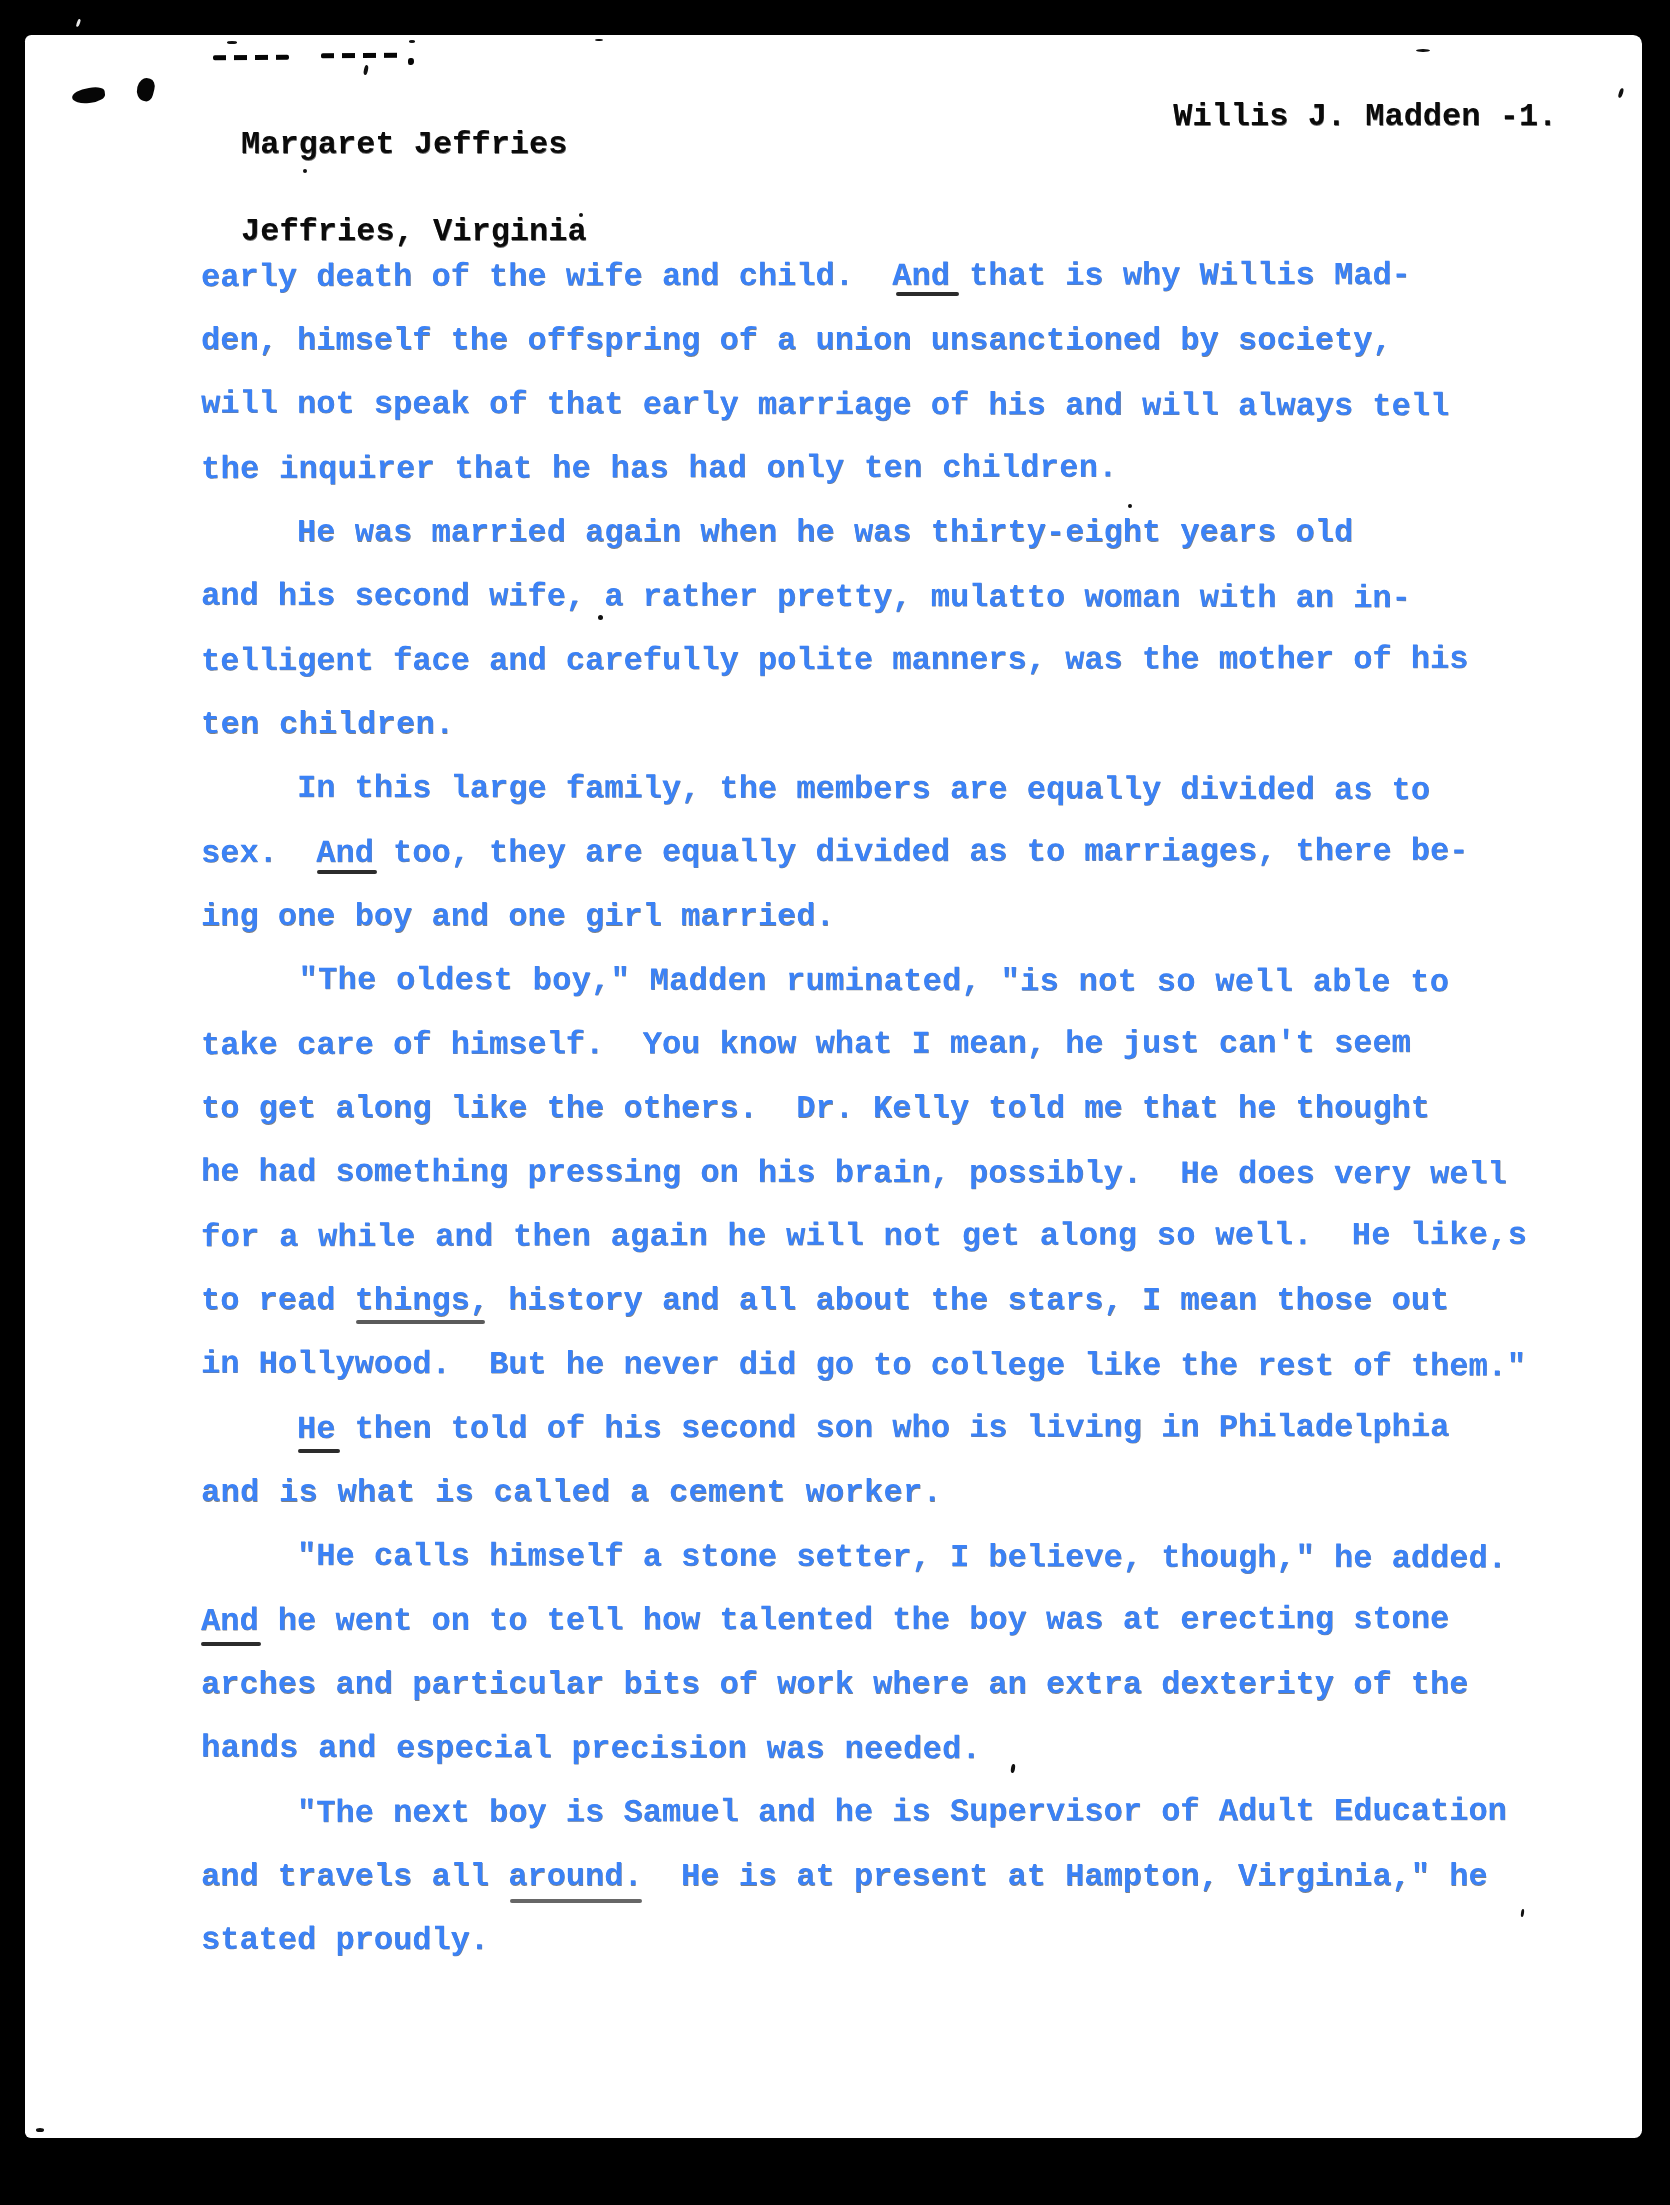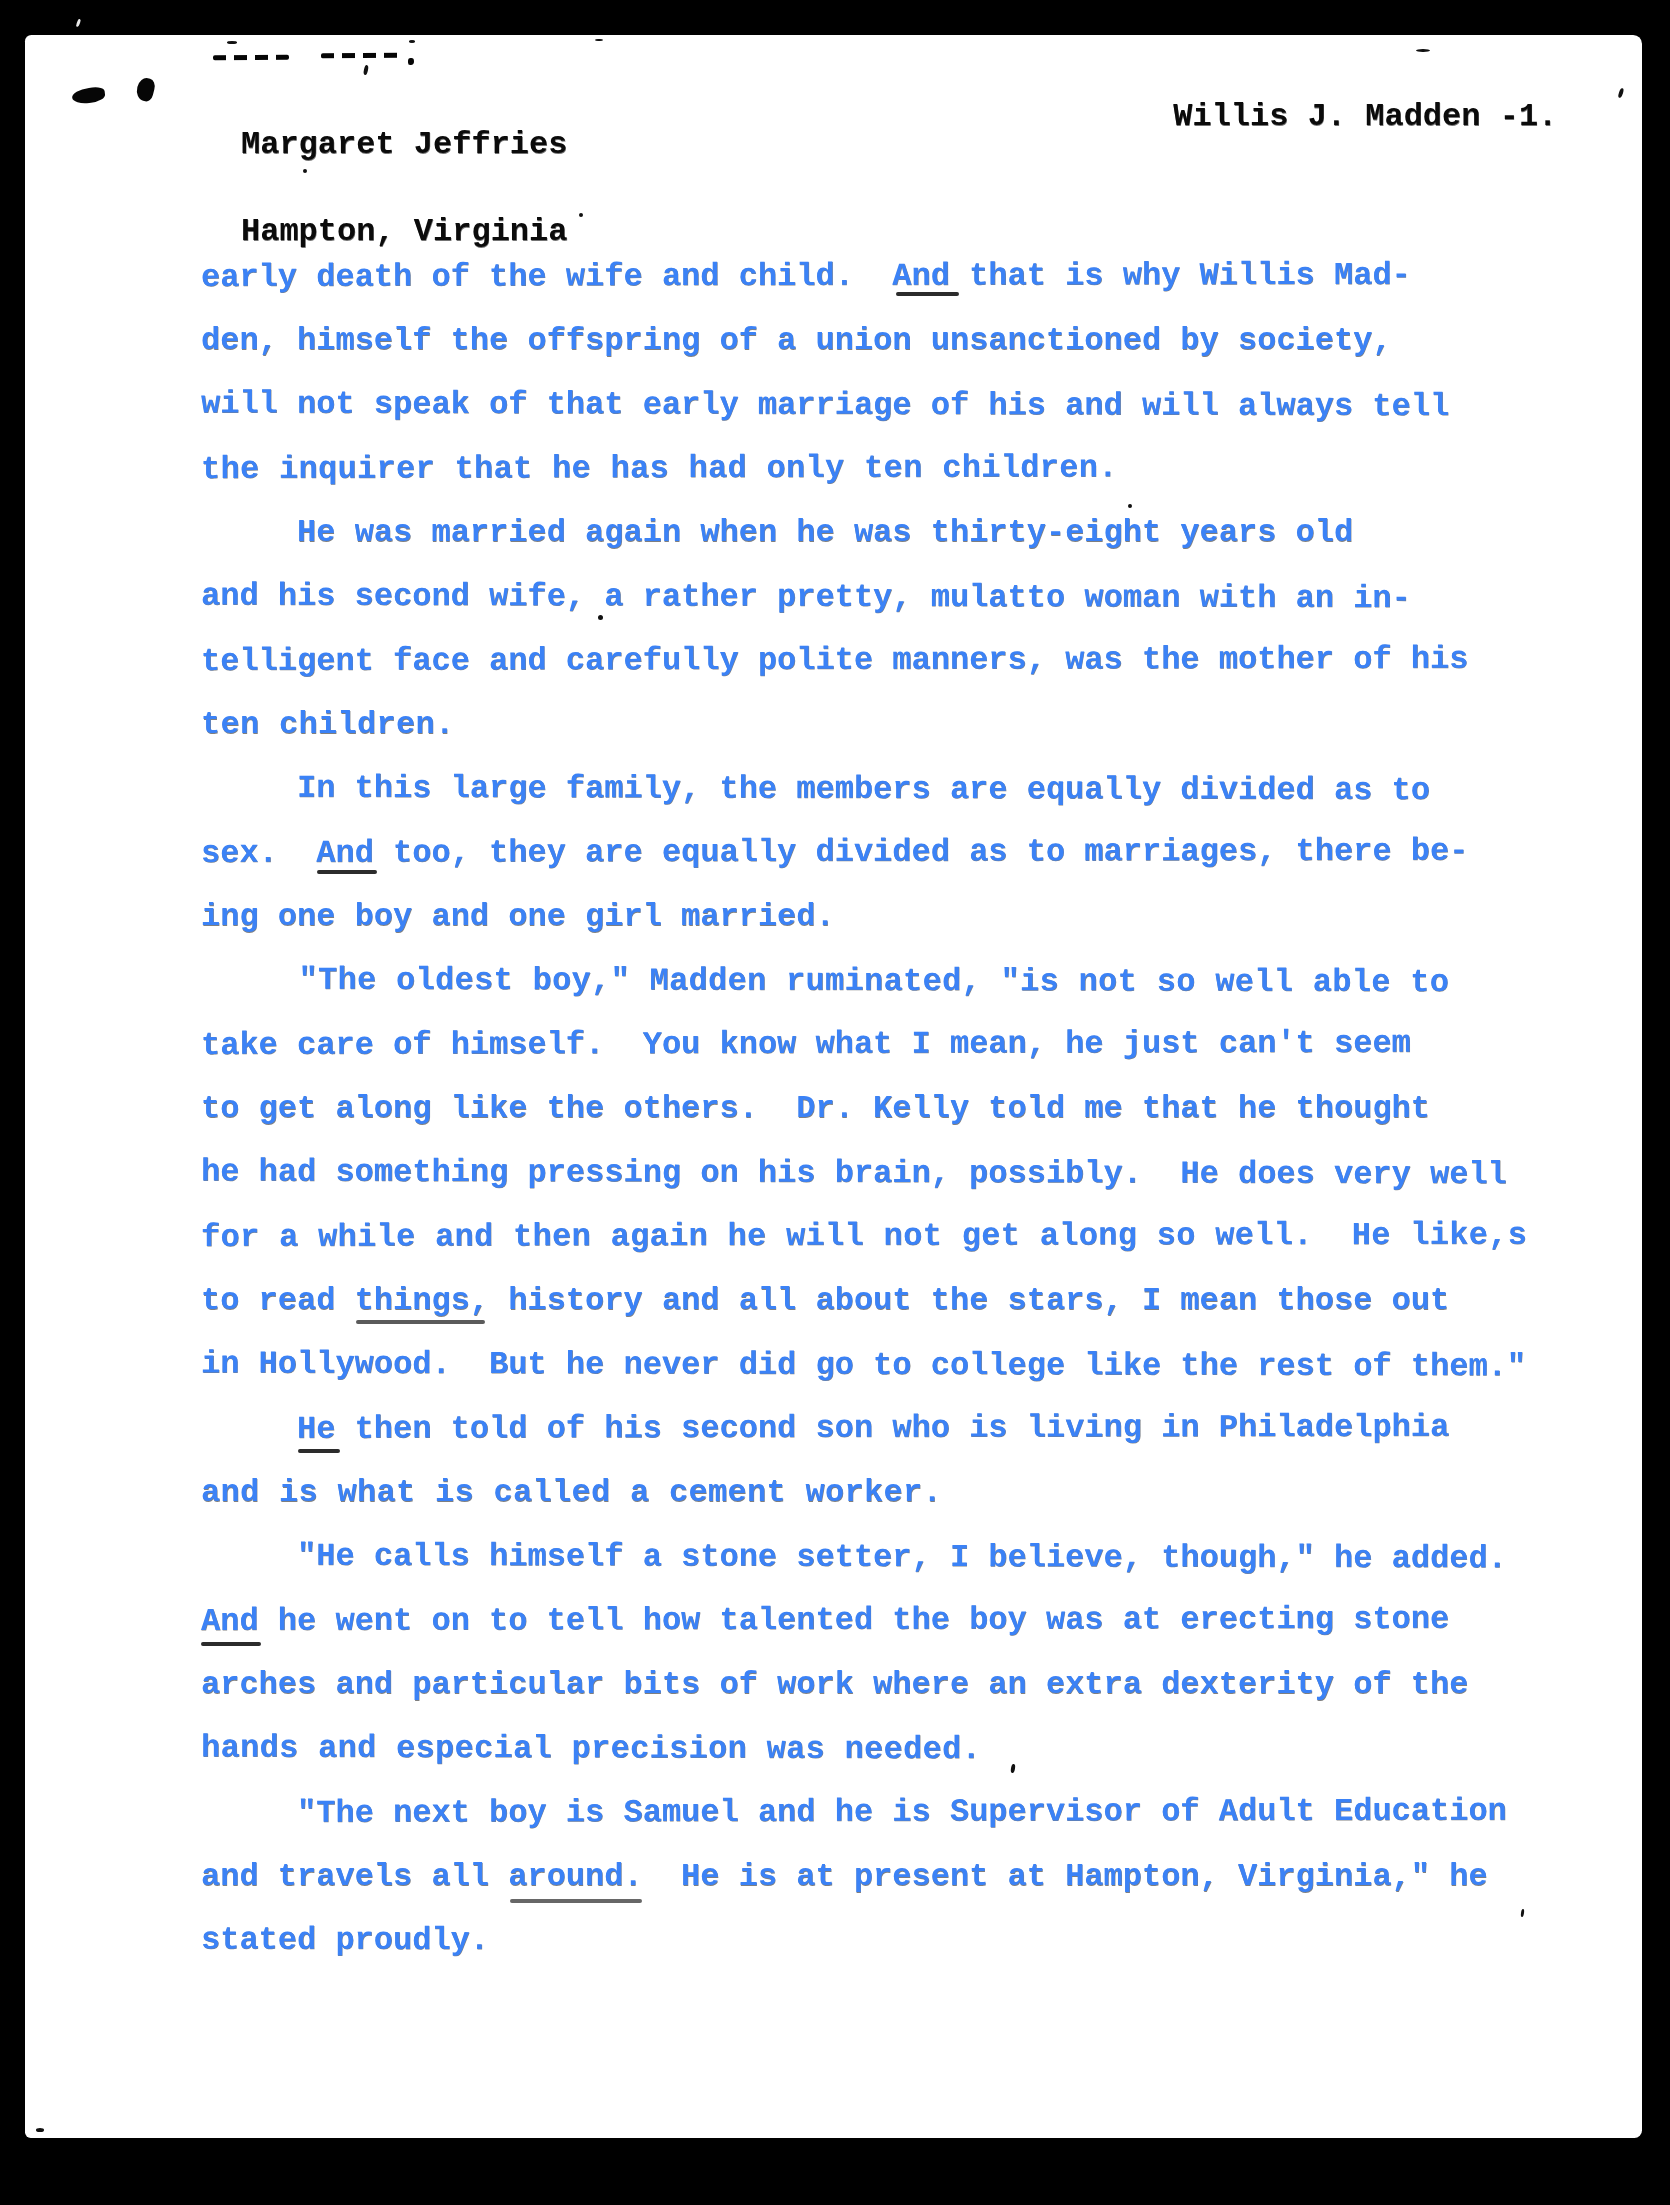--- a/index.html
+++ b/index.html
@@ -92,21 +92,21 @@
 
     <div class="dash-smudge" style="left:188px; top:20px; width:76px;"></div>
     <div class="dash-smudge" style="left:296px; top:18px; width:81px;"></div>
     <div class="blob" style="left:383px; top:23px; width:5.7px; height:7px; border-radius:50% 50% 60% 40%;"></div>
 
     <div class="blob" style="left:47px; top:53px; width:33px; height:14.5px; border-radius:60% 40% 50% 55%; transform: rotate(-7deg);"></div>
     <div class="blob" style="left:112px; top:43px; width:17px; height:23px; border-radius:55% 45% 40% 60%; transform: rotate(14deg);"></div>
 
     <div class="header-left">
       <div>Margaret Jeffries</div>
-      <div>Hampton, Virginia</div>
+      <div>Jeffries, Virginia</div>
     </div>
     <div class="header-right">
       <span>Willis J. Madden -1.</span>
     </div>
 
     <div class="typed-lines" id="typed-lines"><div class="text-line">early death of the wife and child.  And that is why Willis Mad-</div><div class="text-line">den, himself the offspring of a union unsanctioned by society,</div><div class="text-line">will not speak of that early marriage of his and will always tell</div><div class="text-line">the inquirer that he has had only ten children.</div><div class="text-line">     He was married again when he was thirty-eight years old</div><div class="text-line">and his second wife, a rather pretty, mulatto woman with an in-</div><div class="text-line">telligent face and carefully polite manners, was the mother of his</div><div class="text-line">ten children.</div><div class="text-line">     In this large family, the members are equally divided as to</div><div class="text-line">sex.  And too, they are equally divided as to marriages, there be-</div><div class="text-line">ing one boy and one girl married.</div><div class="text-line">     "The oldest boy," Madden ruminated, "is not so well able to</div><div class="text-line">take care of himself.  You know what I mean, he just can't seem</div><div class="text-line">to get along like the others.  Dr. Kelly told me that he thought</div><div class="text-line">he had something pressing on his brain, possibly.  He does very well</div><div class="text-line">for a while and then again he will not get along so well.  He like,s</div><div class="text-line">to read things, history and all about the stars, I mean those out</div><div class="text-line">in Hollywood.  But he never did go to college like the rest of them."</div><div class="text-line">     He then told of his second son who is living in Philadelphia</div><div class="text-line">and is what is called a cement worker.</div><div class="text-line">     "He calls himself a stone setter, I believe, though," he added.</div><div class="text-line">And he went on to tell how talented the boy was at erecting stone</div><div class="text-line">arches and particular bits of work where an extra dexterity of the</div><div class="text-line">hands and especial precision was needed.</div><div class="text-line">     "The next boy is Samuel and he is Supervisor of Adult Education</div><div class="text-line">and travels all around.  He is at present at Hampton, Virginia," he</div><div class="text-line">stated proudly.</div></div>
 
     <div class="underline-mark" style="left:871px; top:257px; width:63px;"></div>
     <div class="underline-mark" style="left:292px;  top:835px; width:60px;"></div>
     <div class="underline-mark" style="left:331px;  top:1285px; width:129px; opacity:0.7;"></div>

